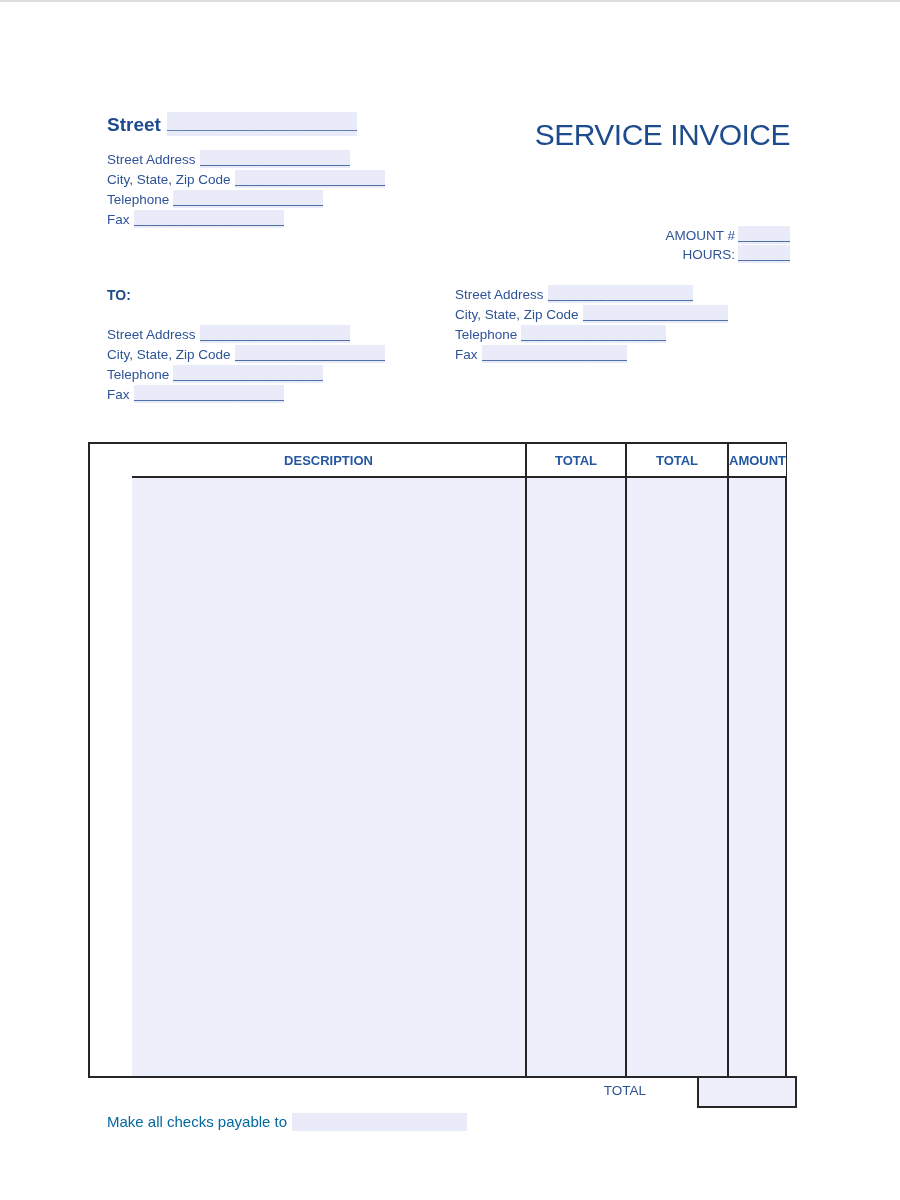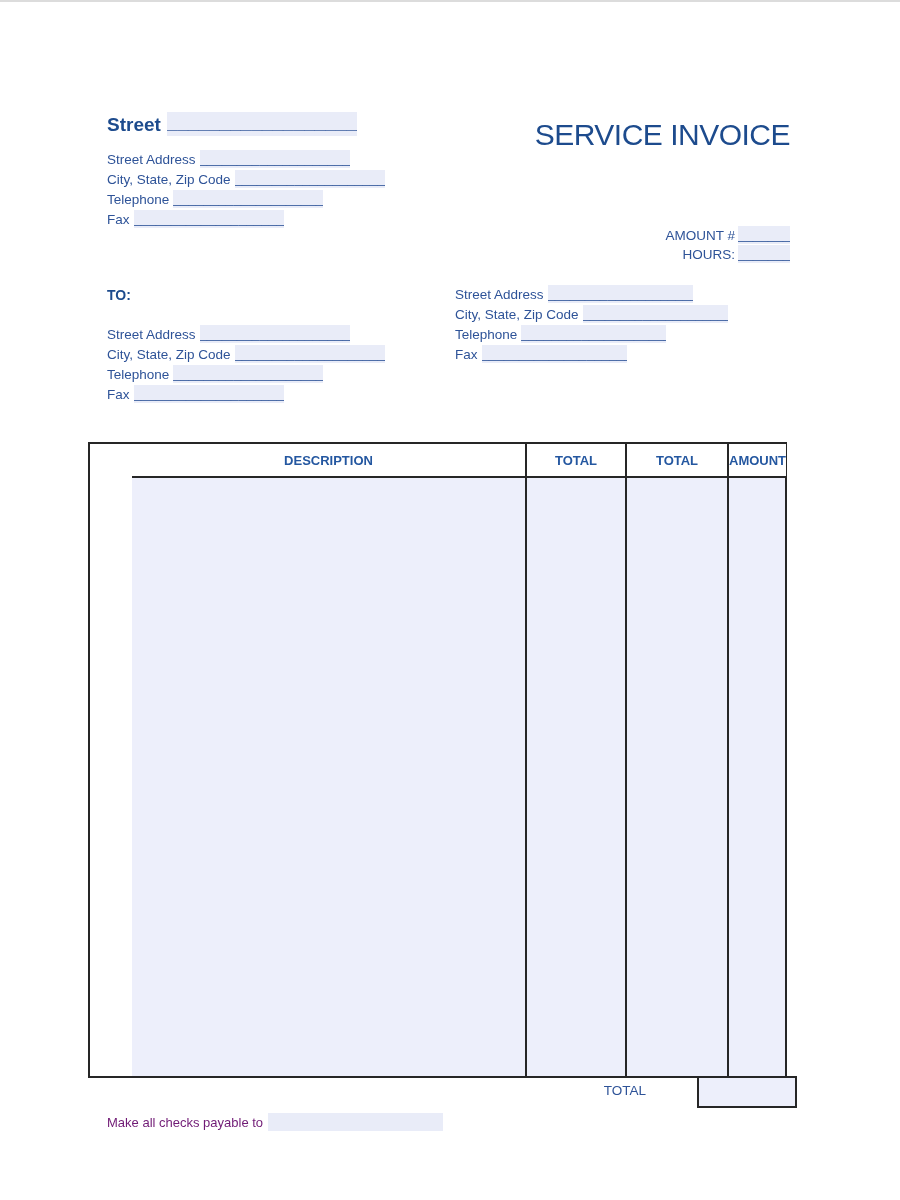--- a/index.html
+++ b/index.html
@@ -72,21 +72,21 @@
     text-align:center;font-size:13.5px;color:#2e5398;
   }
   .total-box{
     position:absolute;left:697px;top:1076px;width:100px;height:32px;
     border:2px solid #262626;box-sizing:border-box;background:#edeffb;
   }
 
   
   .footer-line{
     position:absolute;left:107px;top:1113px;
-    font-size:13px;color:#701a75;white-space:nowrap;
+    font-size:15px;color:#0369a1;white-space:nowrap;
   }
   .footer-line .blank{width:175px;height:18px;vertical-align:-4px;margin-left:5px;}
 </style>
 </head>
 <body>
 
 <div class="page">
   <div class="top-strip"></div>
 
   <div class="company-block">

